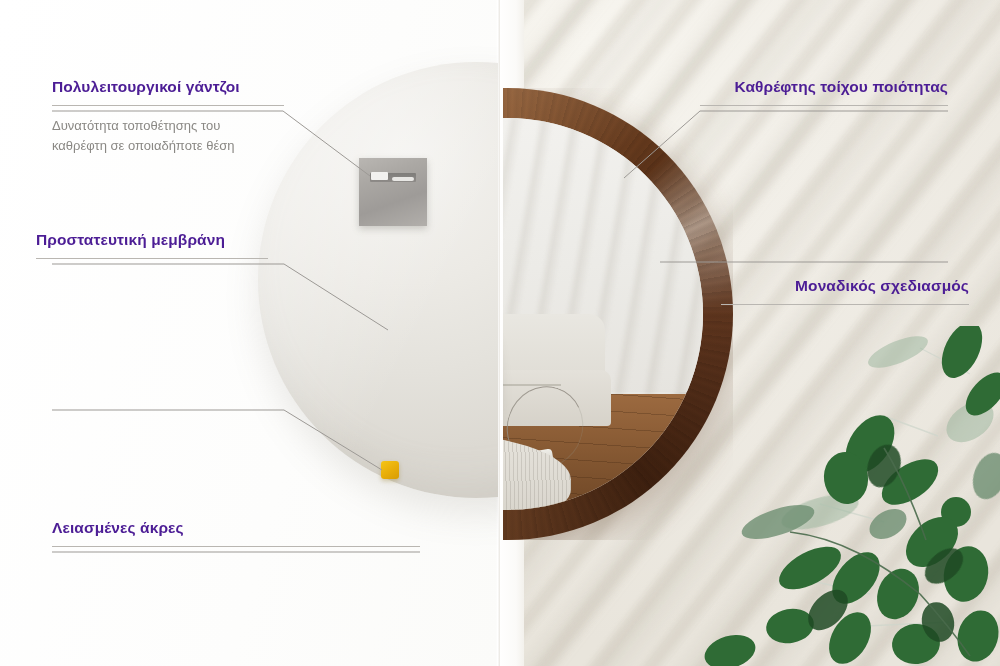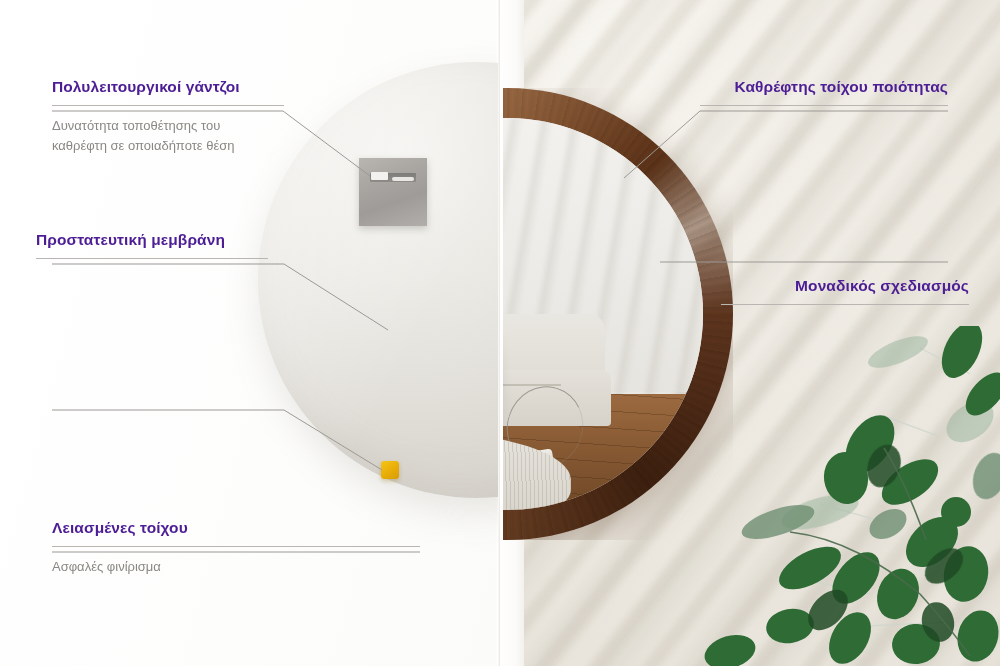--- a/index.html
+++ b/index.html
@@ -398,23 +398,22 @@
     <div class="desc">Δυνατότητα τοποθέτησης του<br>καθρέφτη σε οποιαδήποτε θέση</div>
   </div>
 
   <div class="callout left" style="left:36px; top:231px; width:232px;">
     <div class="title">Προστατευτική μεμβράνη</div>
     <div class="rule"></div>
   </div>
 
 
   <div class="callout left" style="left:52px; top:519px; width:368px;">
-    <div class="title">Λειασμένες τοίχου</div>
+    <div class="title">Λειασμένες άκρες</div>
     <div class="rule"></div>
-    <div class="desc">Ασφαλές φινίρισμα</div>
   </div>
 
   <div class="callout right" style="left:700px; top:78px; width:248px;">
     <div class="title">Καθρέφτης τοίχου ποιότητας</div>
     <div class="rule"></div>
   </div>
 
   <div class="callout right" style="left:721px; top:229px; width:248px;margin-top:48px;">
     <div class="title">Μοναδικός σχεδιασμός</div>
     <div class="rule"></div>

